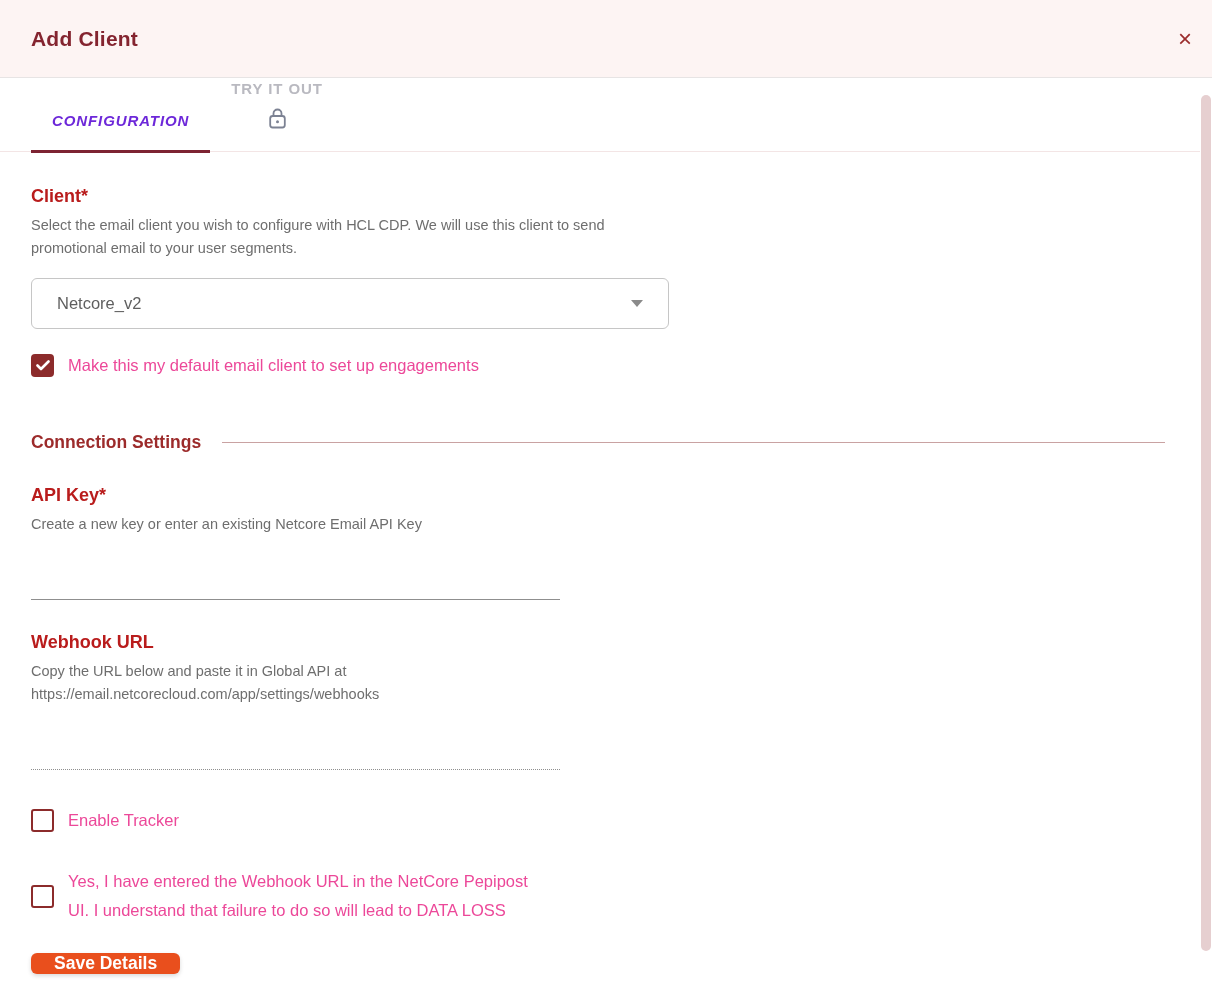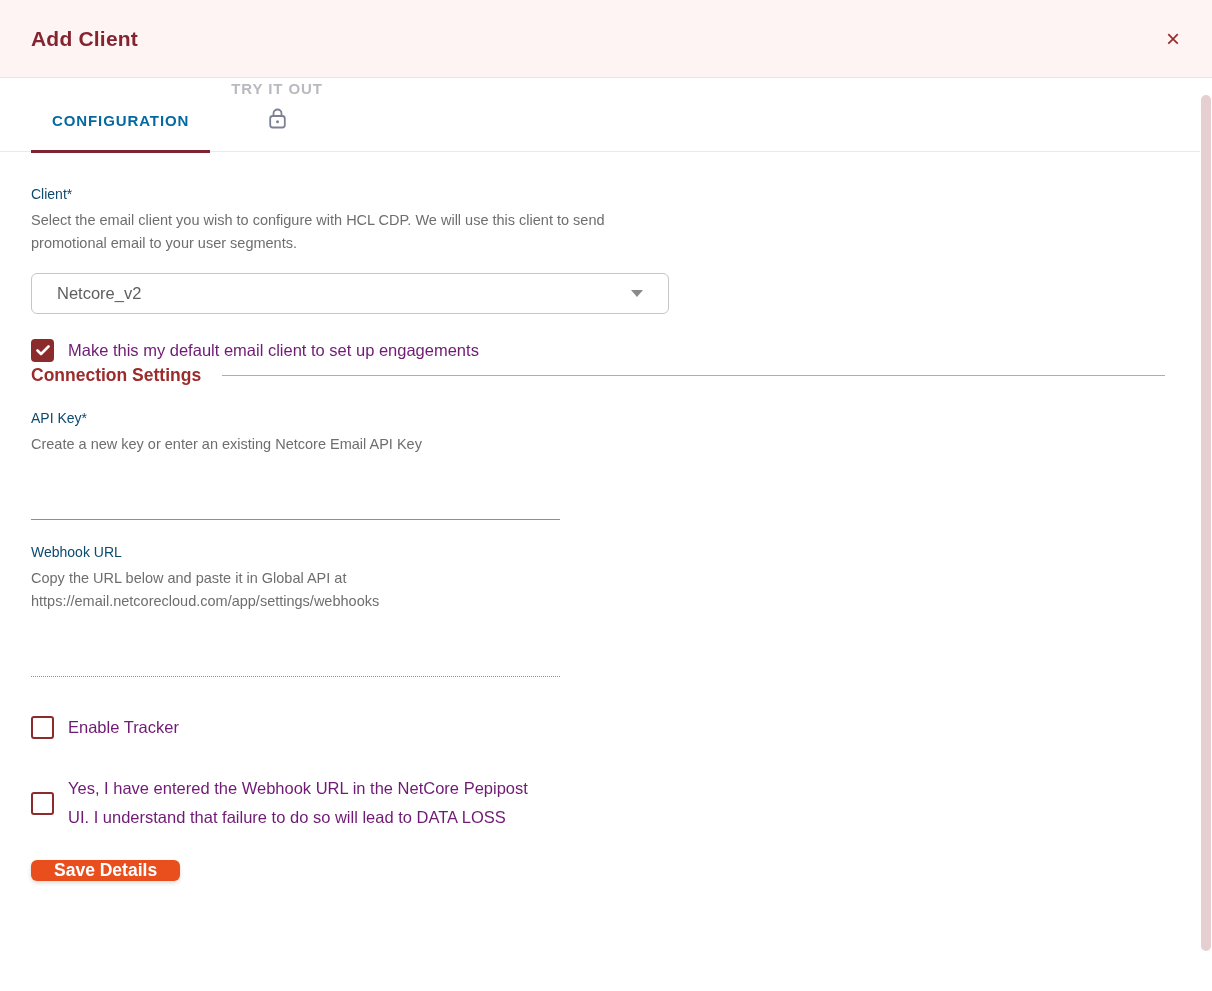--- a/index.html
+++ b/index.html
@@ -11,21 +11,21 @@
     position: relative;
   }
   
   .dialog-header {
     height: 78px;
     background: #FDF4F3;
     border-bottom: 1px solid #E7E4E4;
     display: flex;
     align-items: center;
     justify-content: space-between;
-    padding: 0 32px 0 31px;
+    padding: 0 20px 0 31px;
   }
   .dialog-title {
     color: #84242F;
     font-size: 21px;
     font-weight: bold;
     letter-spacing: .2px;
   }
   .close-btn {
     color: #9B2C2C;
     font-size: 24px;
@@ -46,55 +46,55 @@
     font-size: 15px;
     font-weight: 600;
     letter-spacing: .9px;
     padding: 0 21px 22px 21px;
     cursor: pointer;
     display: flex;
     align-items: center;
     gap: 11px;
     position: relative;
   }
-  .tab.active { color: #0369a1; }
+  .tab.active { color: #6d28d9; font-style: italic; }
   .tab.active::after {
     content: "";
     position: absolute;
     left: 0; right: 0; bottom: -2px;
     height: 3px;
     background: #7D2332;
   }
   .tab.disabled { color: #B9B9C0; flex-direction: column; }
   .lock-icon { display: inline-flex; }
   
   .content {
     padding: 34px 47px 0 31px;
   }
   .two-col {
     display: grid;
     grid-template-columns: 638px 474px;
     column-gap: 22px;
   }
   .field-label {
-    font-size: 14px;
-    color: #0c4a6e;
-    font-weight: 400;
+    font-size: 18px;
+    color: #b91c1c;
+    font-weight: 700;
   }
   .field-desc {
     font-size: 14.5px;
     color: #6E6E6E;
     line-height: 23px;
     margin-top: 7px;
   }
   
   .select-box {
     margin-top: 18px;
     width: 638px;
-    height: 41px;
+    height: 51px;
     border: 1px solid #C6C6C6;
     border-radius: 6px;
     display: flex;
     align-items: center;
     justify-content: space-between;
     padding: 0 25px;
     cursor: pointer;
     background: #fff;
   }
   .select-value { font-size: 16.5px; color: #5F5F5F; }
@@ -126,25 +126,26 @@
     cursor: pointer;
   }
   .checkbox {
     width: 23px; height: 23px;
     border-radius: 4px;
     flex: 0 0 auto;
     display: flex; align-items: center; justify-content: center;
   }
   .checkbox.checked { background: #8C2B2B; }
   .checkbox.unchecked { background: #fff; border: 2.5px solid #8C2B2B; border-radius: 3px; }
-  .check-label { font-size: 16.5px; color: #701a75; line-height: 29px; }
+  .check-label { font-size: 16.5px; color: #ec4899; line-height: 29px; }
   
   .section-row {
     display: flex;
     align-items: center;
+    margin-top: 52px;
   }
   .section-title {
     font-size: 17.5px;
     font-weight: bold;
     color: #9C2B2B;
     white-space: nowrap;
   }
   .section-line {
     flex: 1;
     height: 1px;
@@ -176,21 +177,21 @@
     position: absolute;
     top: 16px; right: 1px;
     width: 10px; height: 856px;
     background: #E6CFD0;
     border-radius: 5px;
     cursor: grab;
   }
   .mt-22 { margin-top: 22px; }
   .mt-36 { margin-top: 36px; }
   .mt-32 { margin-top: 32px; }
-  .mt-24 { margin-top: 24px; }
+  .mt-24 { margin-top: 32px; }
   .wrap-470 { max-width: 470px; }
 </style>
 </head>
 <body>
 
 <div class="dialog-header">
   <div class="dialog-title">Add Client</div>
   <button class="close-btn">×</button>
 </div>
 

